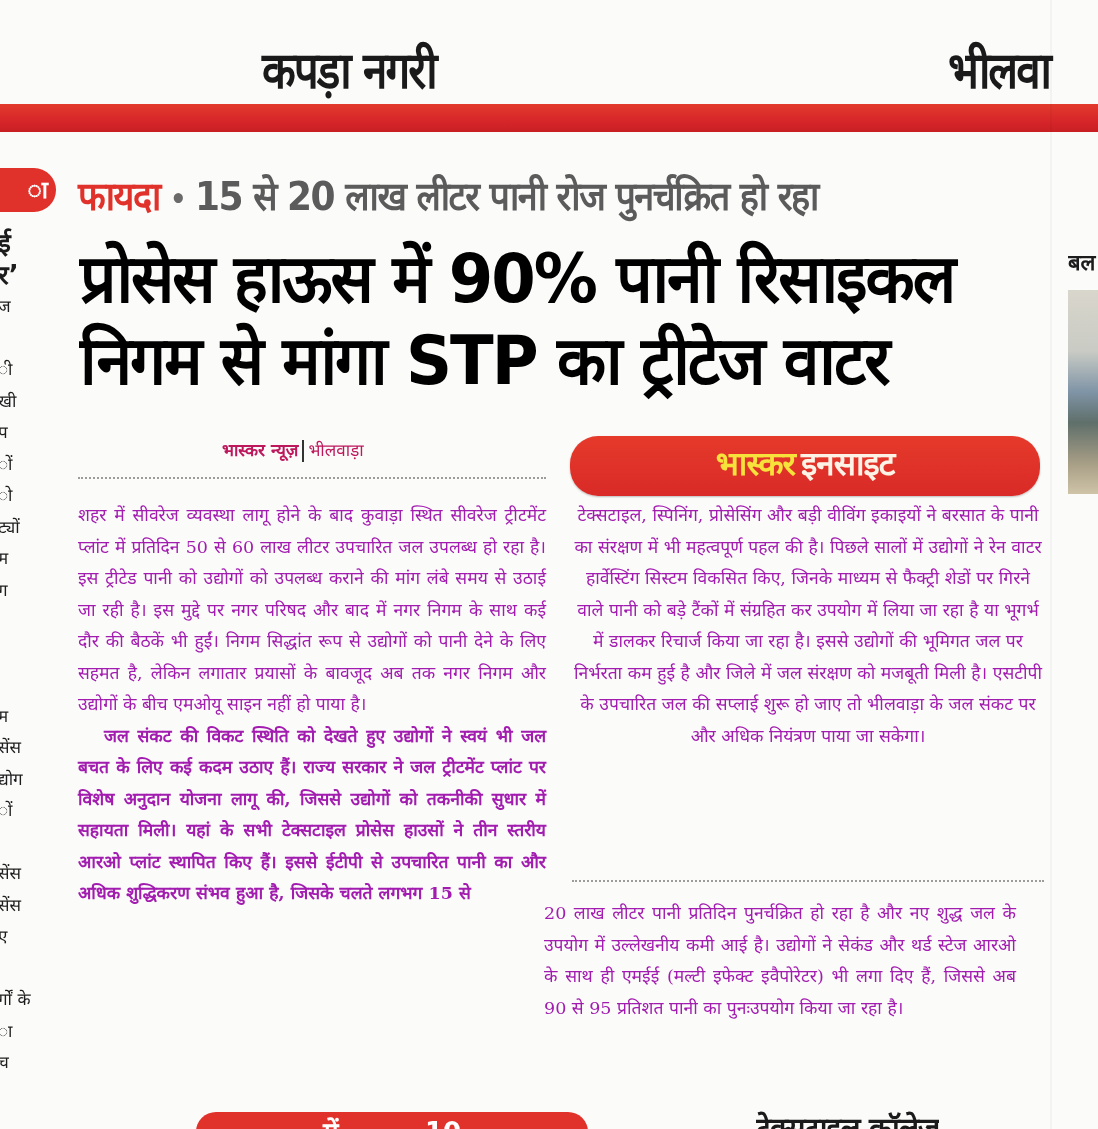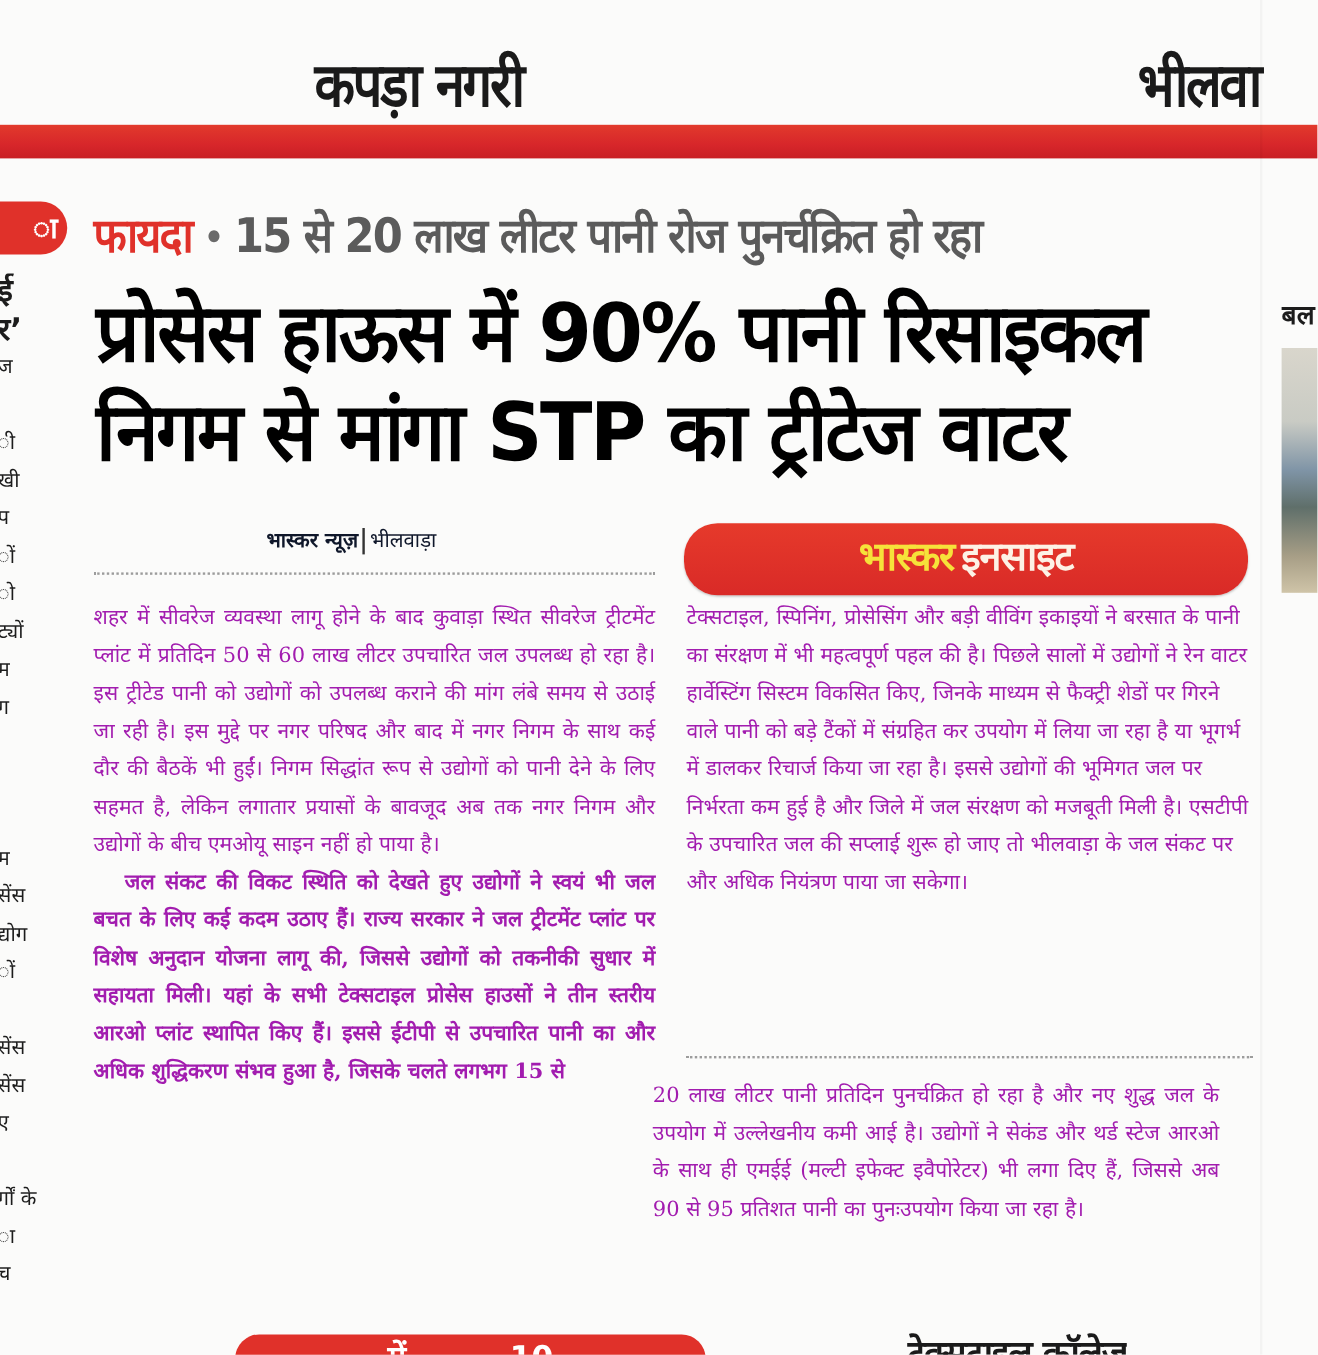--- a/index.html
+++ b/index.html
@@ -54,21 +54,21 @@
   .headline {
     left:80px; top:238px; width:960px; font-family:"DejaVu Sans", sans-serif;
     font-weight:bold; color:#000000; font-size:64px; line-height:82px;
     letter-spacing:-2px; white-space:nowrap;
   }
   .headline .line { transform:scaleY(1.05); transform-origin:left center; }
 
   
   .byline {
     left:222px; top:438px; font-family:"DejaVu Sans", sans-serif;
-    font-size:17px; font-weight:bold; color:#0f172a; white-space:nowrap;
+    font-size:17px; font-weight:bold; color:#be185d; white-space:nowrap;
   }
   .byline .sep { display:inline-block; width:2px; height:22px; background:#333; vertical-align:middle; margin:0 4px; }
   .byline .place { font-weight:normal; }
 
   .dotted { height:0; border-top:2px dotted #9c9c9c; }
 
   
   .col {
     font-family:"DejaVu Serif", serif; font-size:17.5px; line-height:31.5px;
     color:#a21caf; text-align:justify;
@@ -171,21 +171,21 @@
 <div class="abs dotted" style="left:78px; top:477px; width:468px;"></div>
 
 <div class="abs col col1">
   <p>शहर में सीवरेज व्यवस्था लागू होने के बाद कुवाड़ा स्थित सीवरेज ट्रीटमेंट प्लांट में प्रतिदिन 50 से 60 लाख लीटर उपचारित जल उपलब्ध हो रहा है। इस ट्रीटेड पानी को उद्योगों को उपलब्ध कराने की मांग लंबे समय से उठाई जा रही है। इस मुद्दे पर नगर परिषद और बाद में नगर निगम के साथ कई दौर की बैठकें भी हुईं। निगम सिद्धांत रूप से उद्योगों को पानी देने के लिए सहमत है, लेकिन लगातार प्रयासों के बावजूद अब तक नगर निगम और उद्योगों के बीच एमओयू साइन नहीं हो पाया है।</p>
   <p class="indent">जल संकट की विकट स्थिति को देखते हुए उद्योगों ने स्वयं भी जल बचत के लिए कई कदम उठाए हैं। राज्य सरकार ने जल ट्रीटमेंट प्लांट पर विशेष अनुदान योजना लागू की, जिससे उद्योगों को तकनीकी सुधार में सहायता मिली। यहां के सभी टेक्सटाइल प्रोसेस हाउसों ने तीन स्तरीय आरओ प्लांट स्थापित किए हैं। इससे ईटीपी से उपचारित पानी का और अधिक शुद्धिकरण संभव हुआ है, जिसके चलते लगभग 15 से</p>
 </div>
 
 <div class="abs insight">
   <span class="y">भास्कर</span><span class="w">इनसाइट</span>
 </div>
-<div class="abs col col2" style="text-align:left;">
+<div class="abs col col2" style="text-align:center;">
   <p>टेक्सटाइल, स्पिनिंग, प्रोसेसिंग और बड़ी वीविंग इकाइयों ने बरसात के पानी का संरक्षण में भी महत्वपूर्ण पहल की है। पिछले सालों में उद्योगों ने रेन वाटर हार्वेस्टिंग सिस्टम विकसित किए, जिनके माध्यम से फैक्ट्री शेडों पर गिरने वाले पानी को बड़े टैंकों में संग्रहित कर उपयोग में लिया जा रहा है या भूगर्भ में डालकर रिचार्ज किया जा रहा है। इससे उद्योगों की भूमिगत जल पर निर्भरता कम हुई है और जिले में जल संरक्षण को मजबूती मिली है। एसटीपी के उपचारित जल की सप्लाई शुरू हो जाए तो भीलवाड़ा के जल संकट पर और अधिक नियंत्रण पाया जा सकेगा।</p>
 </div>
 <div class="abs dotted" style="left:572px; top:880px; width:472px;"></div>
 <div class="abs col col2b">
   <p>20 लाख लीटर पानी प्रतिदिन पुनर्चक्रित हो रहा है और नए शुद्ध जल के उपयोग में उल्लेखनीय कमी आई है। उद्योगों ने सेकंड और थर्ड स्टेज आरओ के साथ ही एमईई (मल्टी इफेक्ट इवैपोरेटर) भी लगा दिए हैं, जिससे अब 90 से 95 प्रतिशत पानी का पुनःउपयोग किया जा रहा है।</p>
 </div>
 
 <div class="abs page-fold"></div>
 <div class="abs right-head1">बल</div>
 <div class="abs right-photo"></div>

